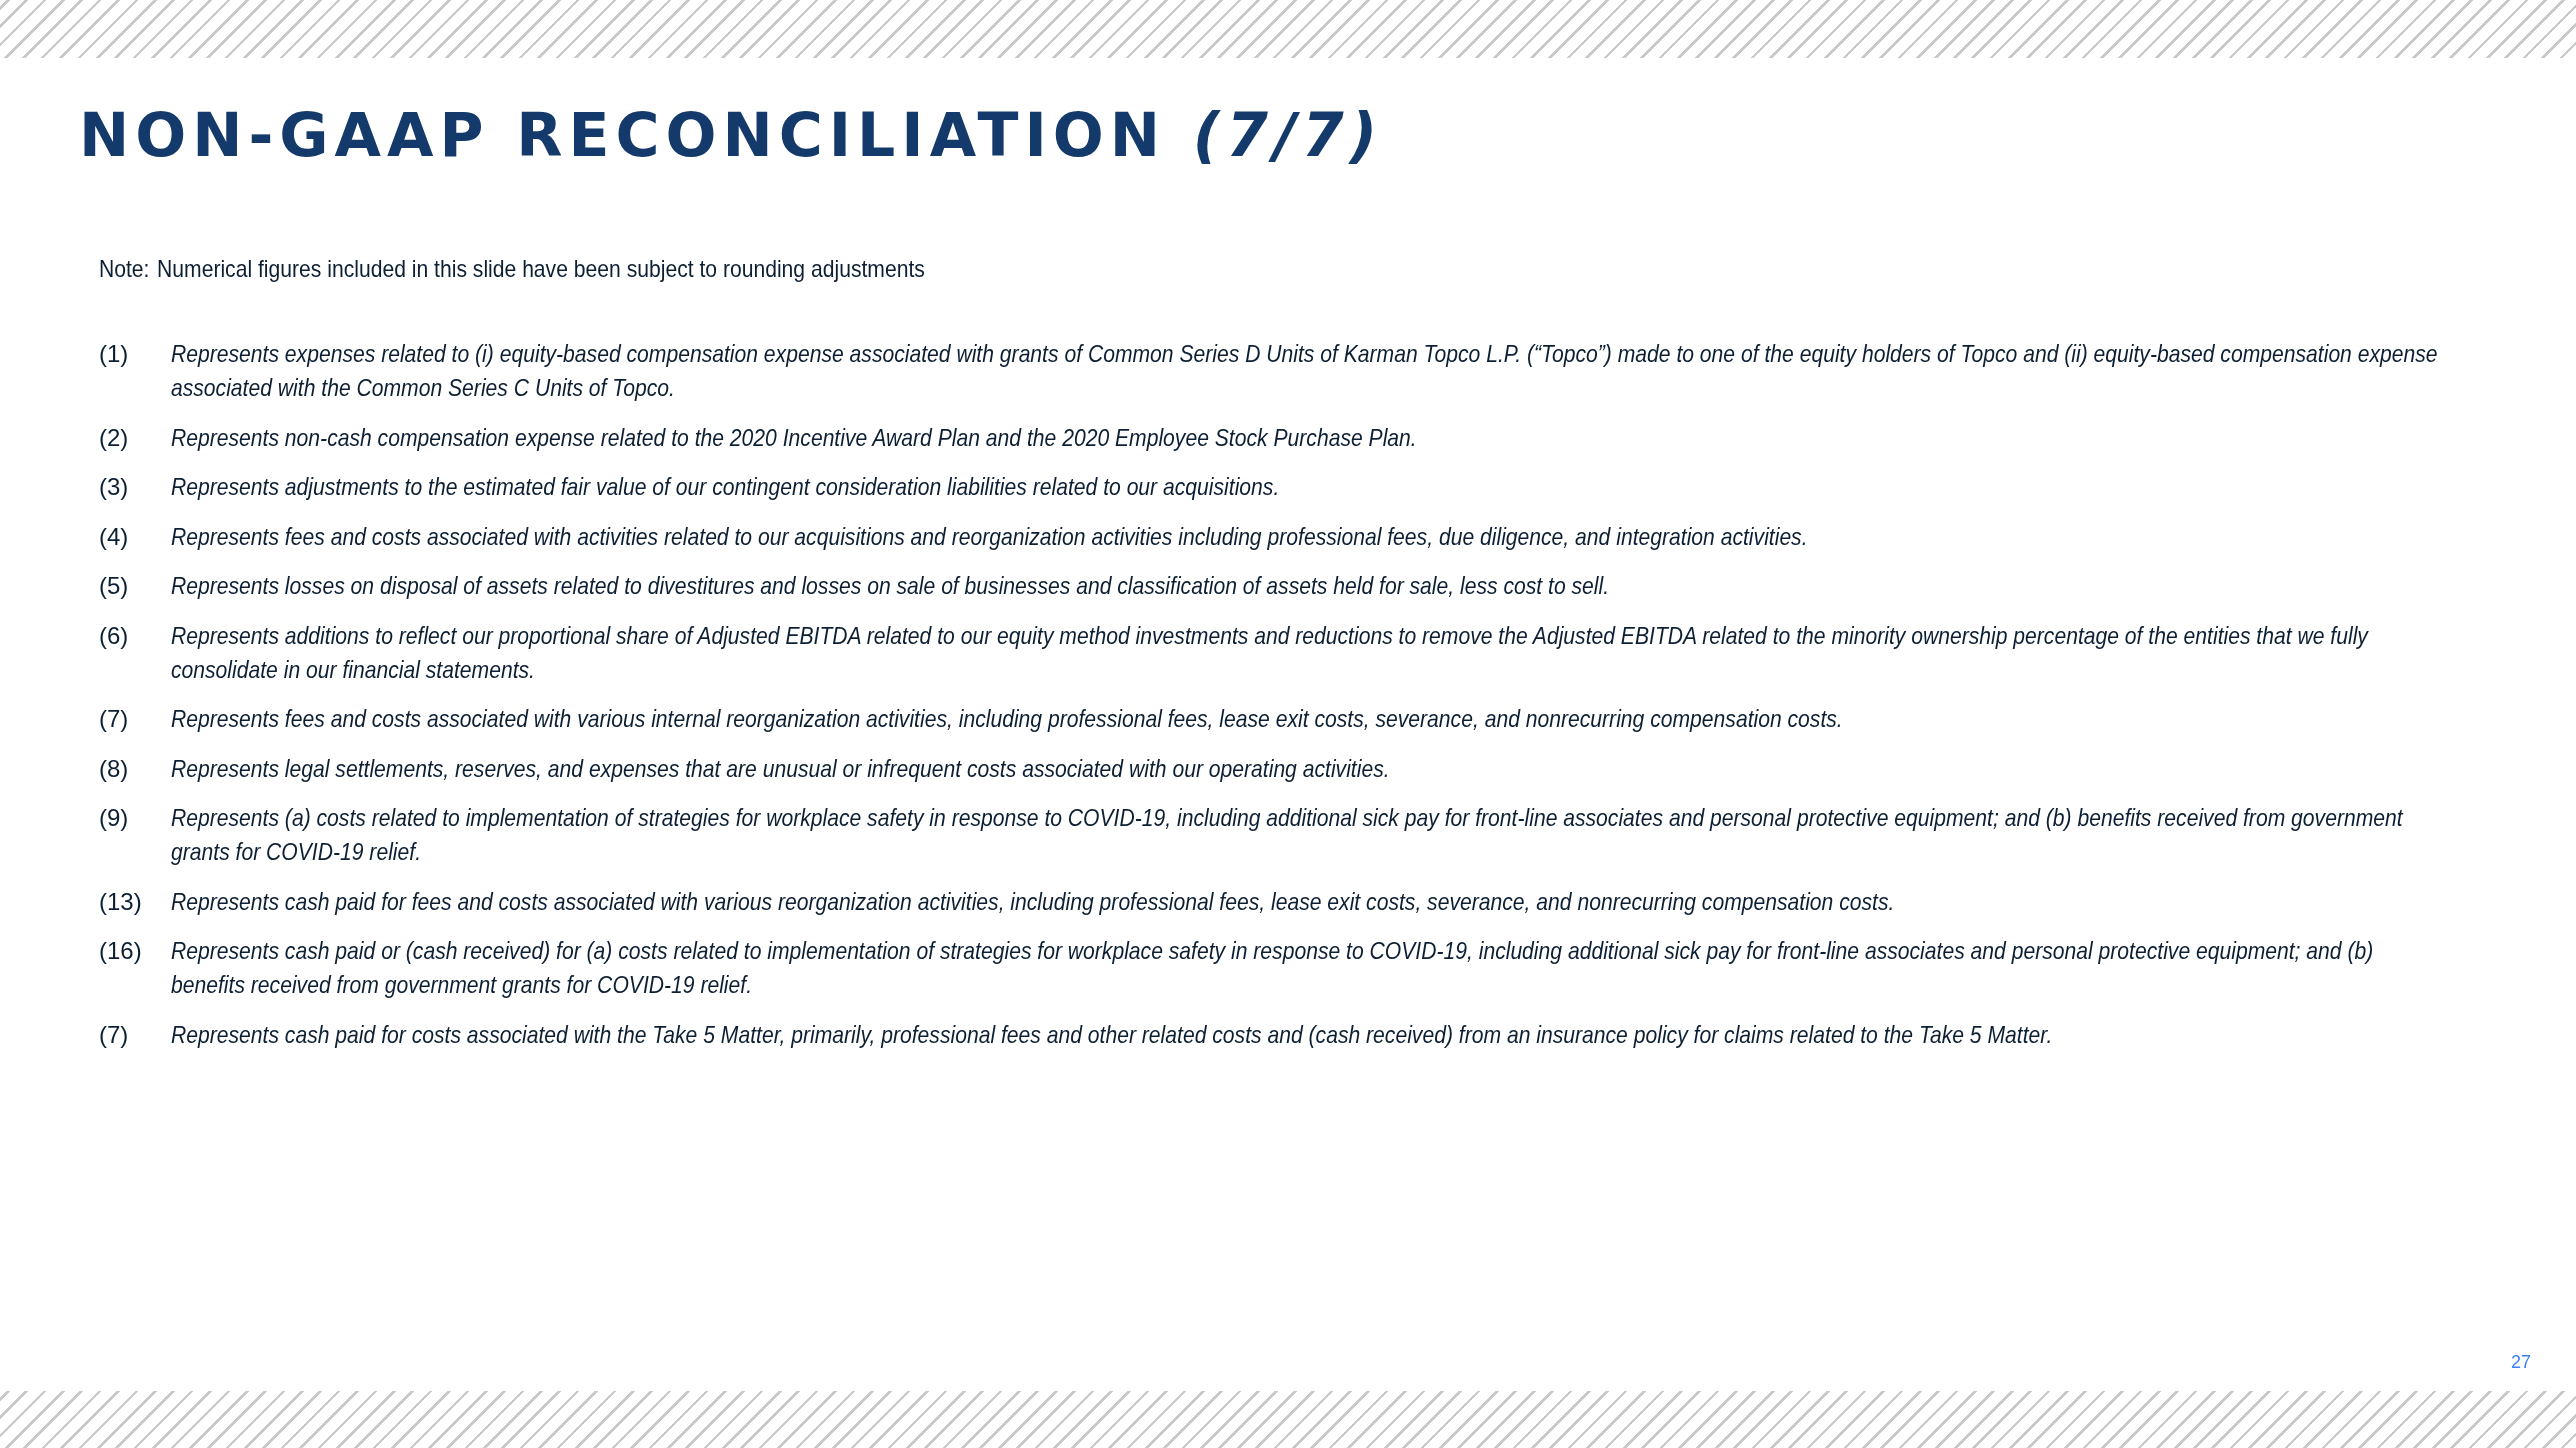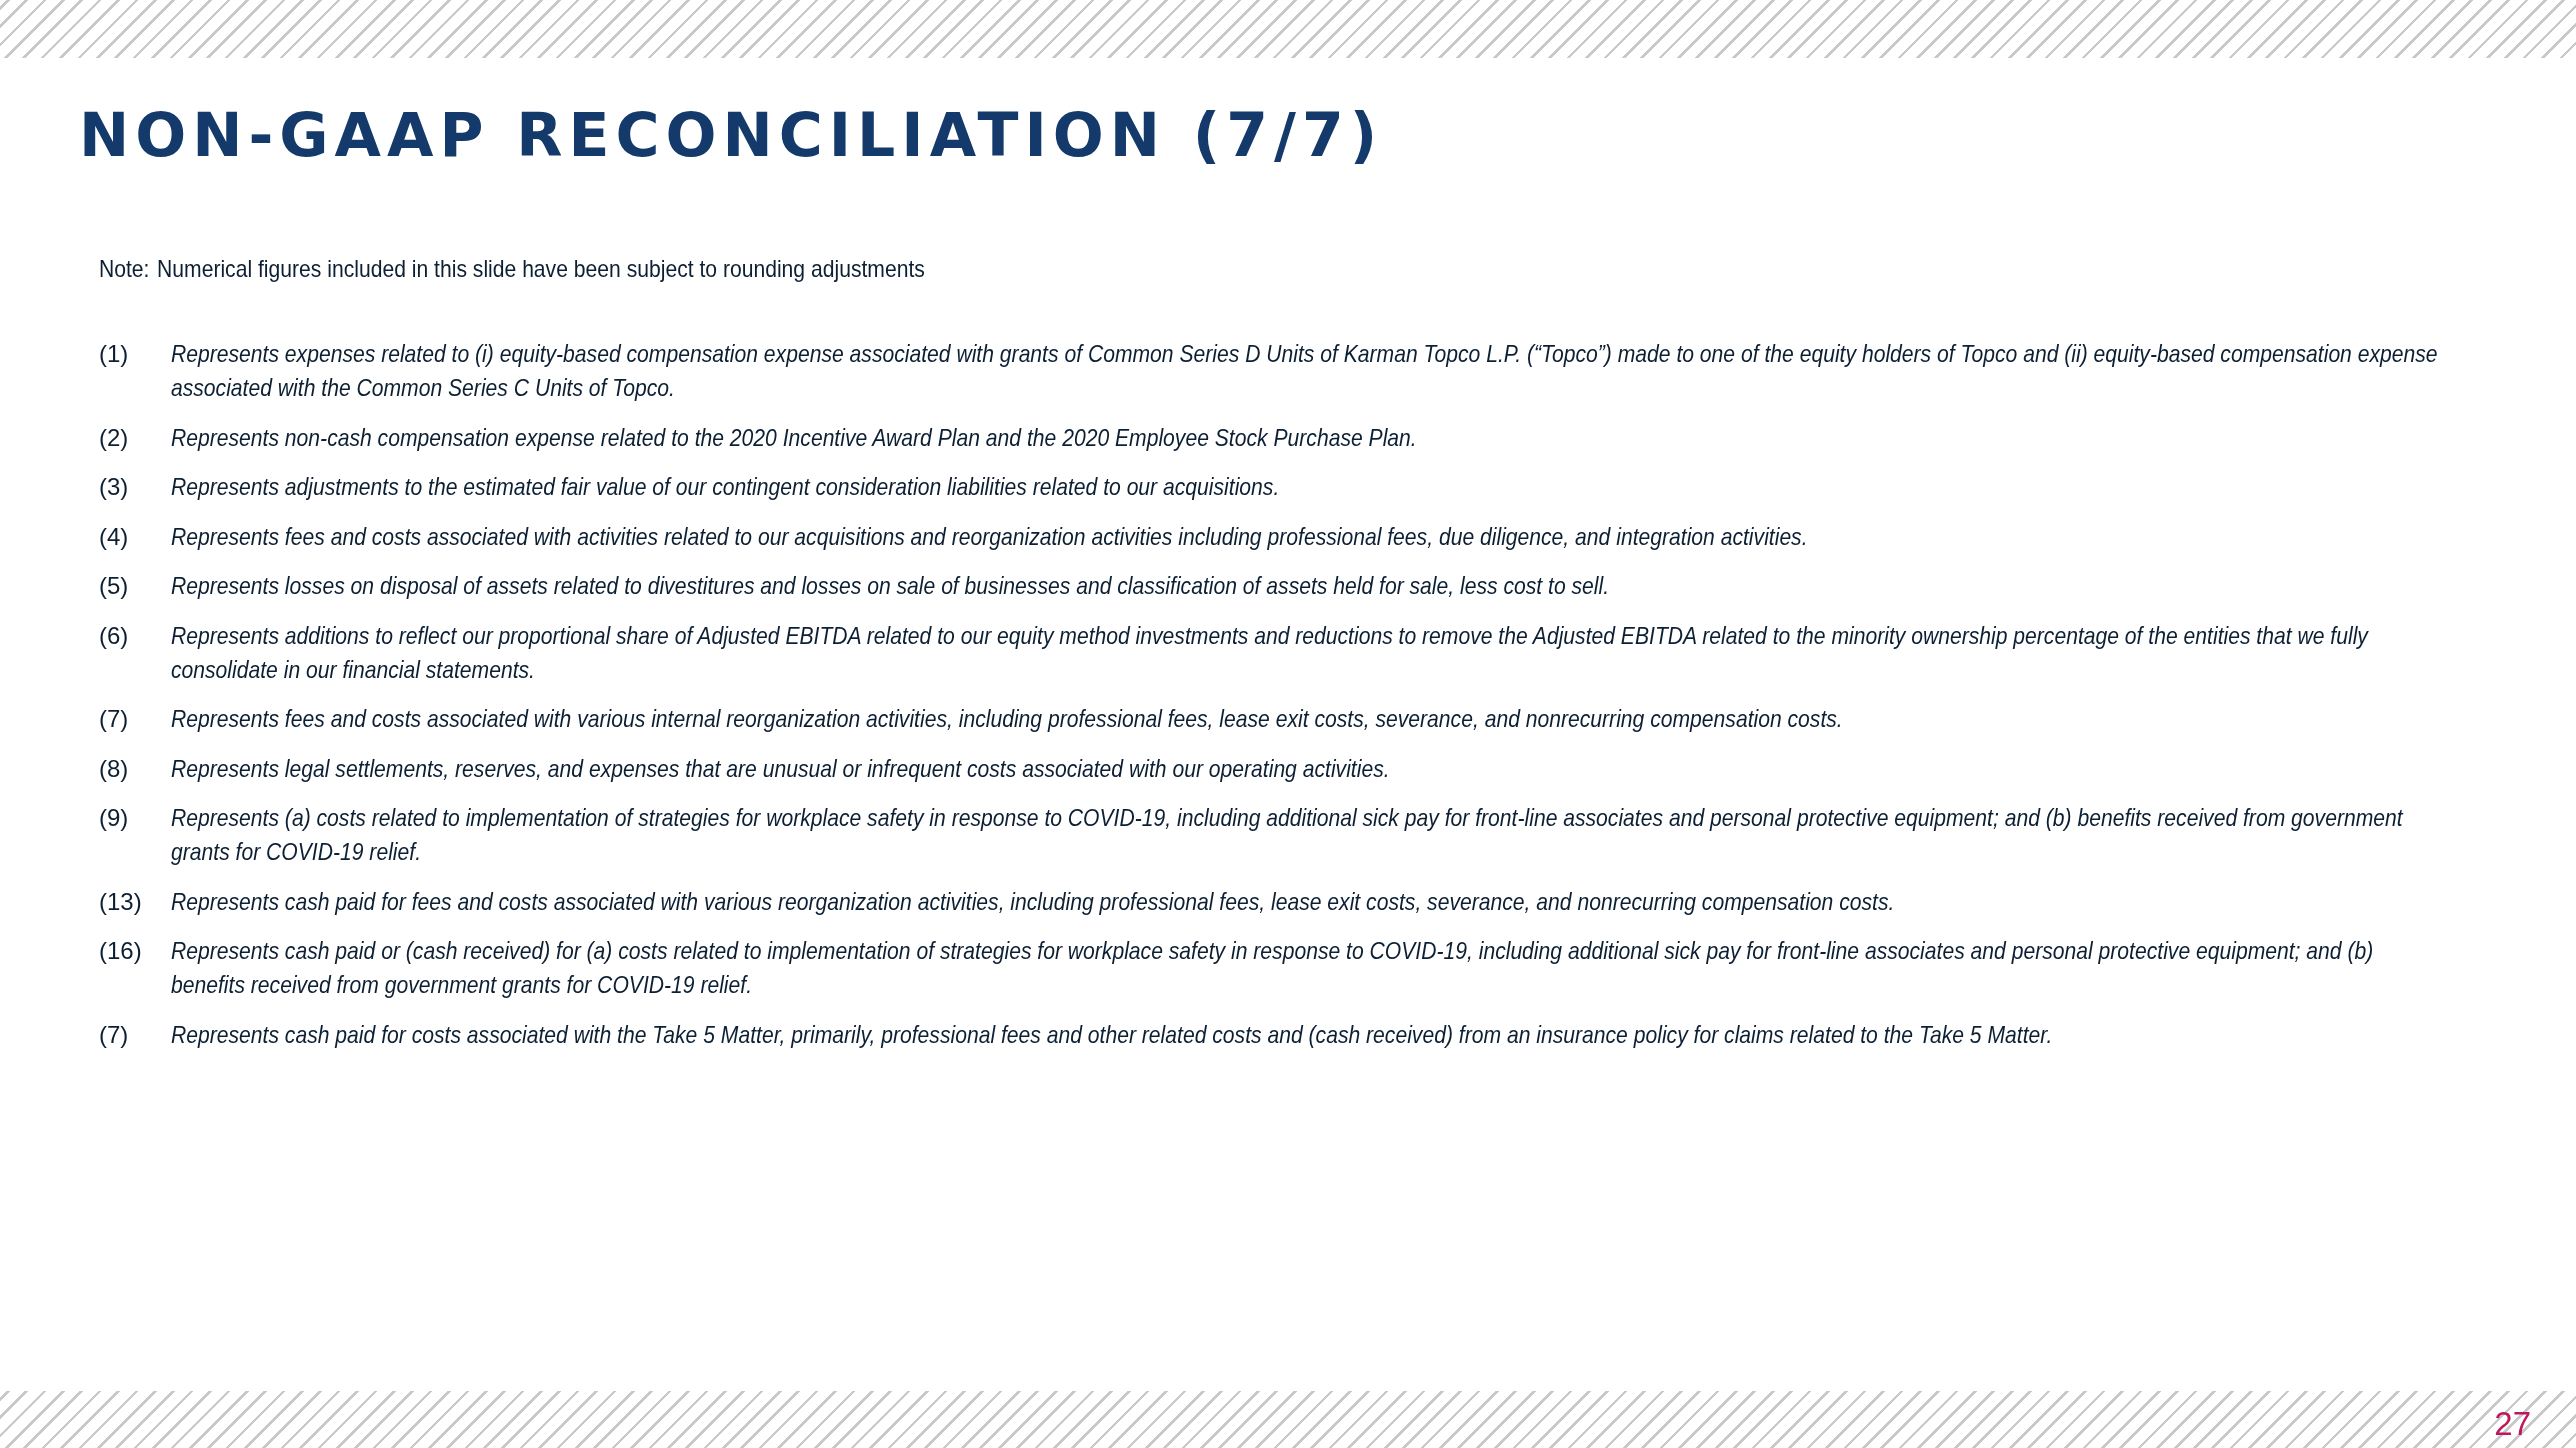--- a/index.html
+++ b/index.html
@@ -40,20 +40,21 @@
     margin: 0;
     font-family: "DejaVu Sans", "Liberation Sans", sans-serif;
     font-weight: bold;
     font-size: 60px;
     letter-spacing: 6px;
     color: #133a6a;
     white-space: nowrap;
     line-height: 1;
   }
   .title .title-part {
+    font-style: italic;
   }
 
   .note {
     position: absolute;
     left: 99px;
     top: 254px;
     font-size: 24px;
     line-height: 29px;
     white-space: nowrap;
     transform: scaleX(0.88);
@@ -90,23 +91,23 @@
     display: block;
     width: 2576px;
     transform: scaleX(0.88);
     transform-origin: left top;
     width: calc(2267px / 0.88);
   }
 
   .page-number {
     position: absolute;
     right: 45px;
-    top: 1405px;
-    font-size: 33px;
-    color: #be185d;
+    top: 1352px;
+    font-size: 18px;
+    color: #3b82f6;
     background: transparent;
   }
 </style>
 </head>
 <body>
 
 <div class="stripe-band stripe-top"></div>
 
 <h1 class="title"><span>NON-GAAP RECONCILIATION</span> <span class="title-part">(7/7)</span></h1>
 

